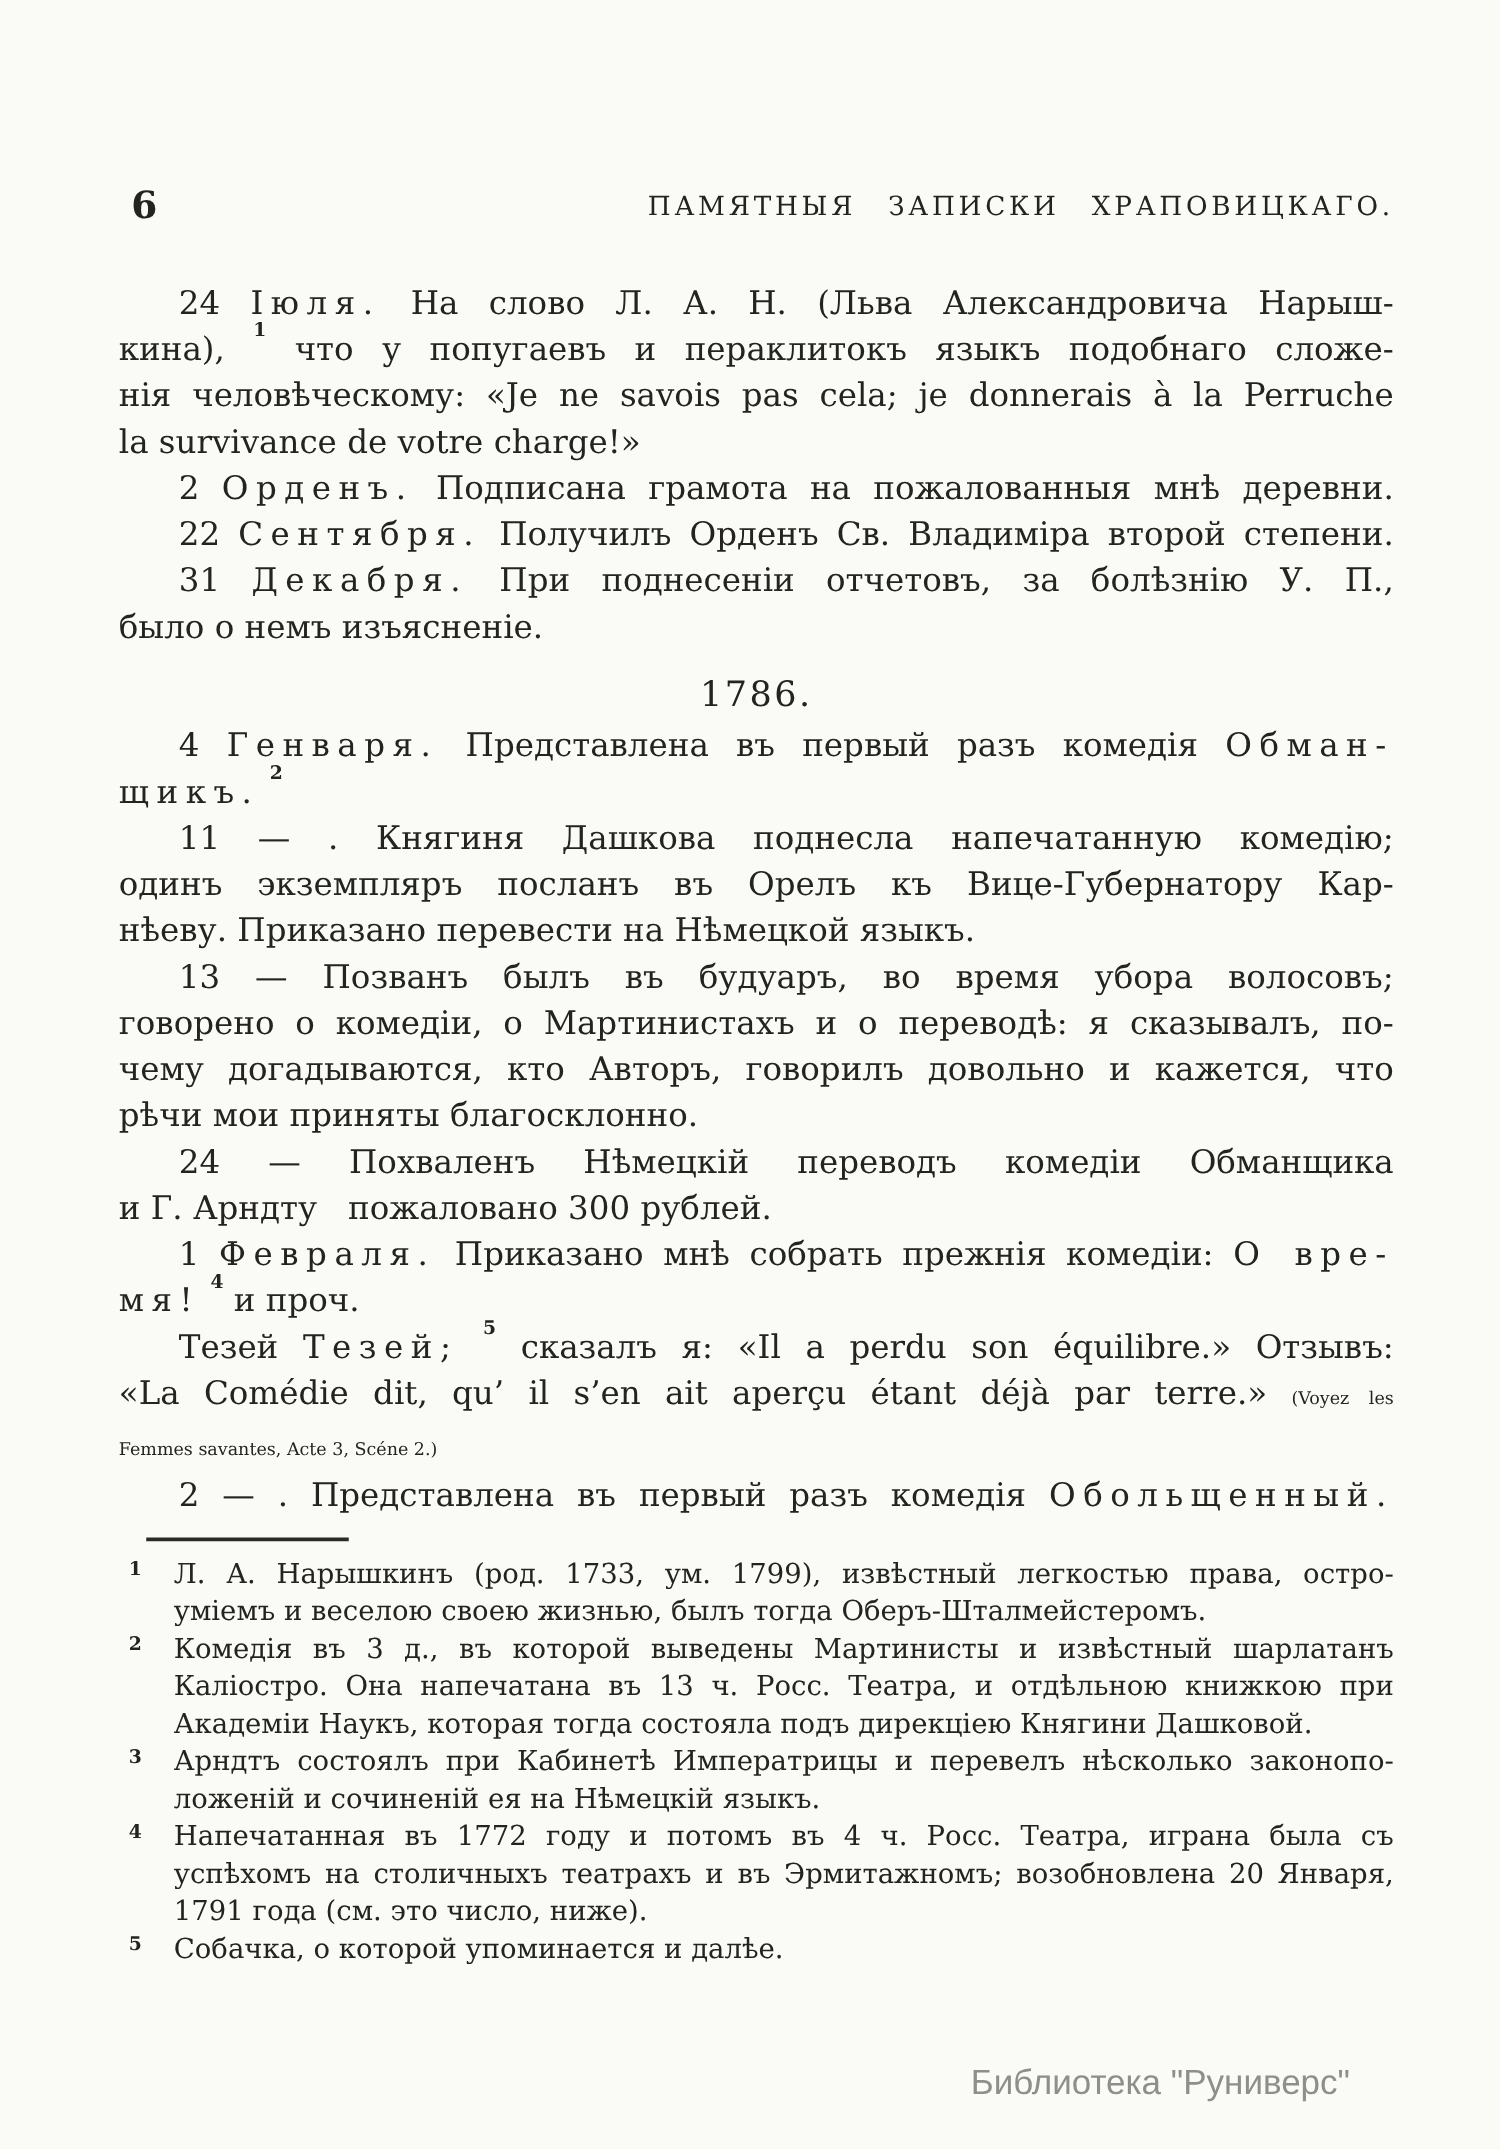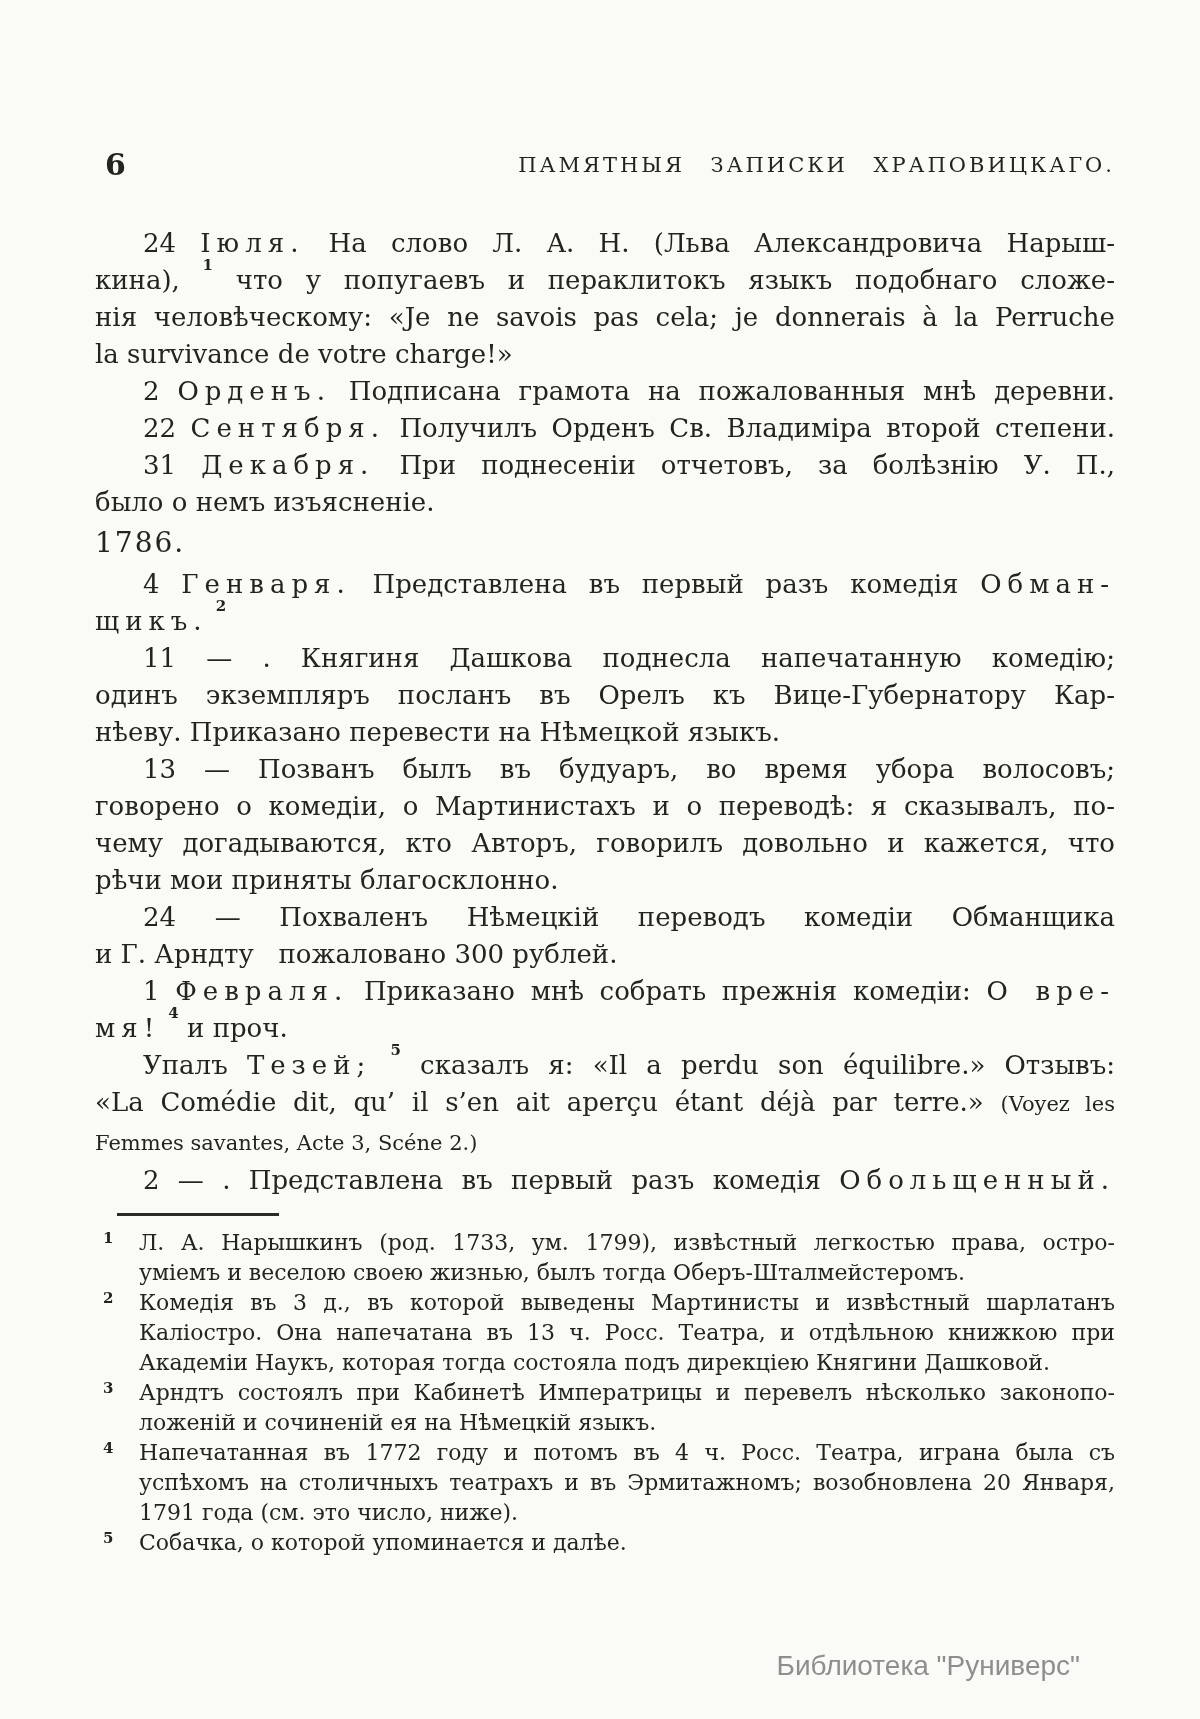--- a/index.html
+++ b/index.html
@@ -29,38 +29,38 @@
     font-size:21px; line-height:30px; font-weight:normal;
     letter-spacing:3px; word-spacing:16px;
     white-space:nowrap;
   }
   .body-text { margin-top:45px; font-size:26px; line-height:37px; }
   .para { margin:0; }
   .line { text-align:left; white-space:nowrap; }
   .line.just { white-space:normal; text-align:justify; text-align-last:justify; }
   .line.first { padding-left:48px; }
   .year-heading {
-    text-align:left; font-size:28px; line-height:37px;
-    letter-spacing:2px; margin:3px 0 5px 0;
+    text-align:center; font-size:28px; line-height:37px;
+    letter-spacing:2px; margin:16px 0 5px 0;
   }
   .sp { letter-spacing:6px; }
   sup, .fn-marker {
     font-size:15px; line-height:0;
     position:relative; top:-9px;
     letter-spacing:0; font-weight:bold;
   }
   .fn-separator {
     width:162px; height:0;
     border-top:3px solid #2a2a26;
     margin:14px 0 12px 22px;
   }
   .footnotes { font-size:22px; line-height:30px; }
   .footnote { position:relative; padding-left:44px; }
   .footnote .fn-marker { position:absolute; left:8px; top:10px; }
-  .small { font-size:21px;margin-top:16px; }
+  .small { font-size:14px;margin-top:16px; }
   .watermark {
     position:absolute; top:1650px; right:120px;
     font-family:"Liberation Sans", sans-serif;
     font-size:28px; color:#8e8f8d;
   }
 </style>
 </head>
 <body>
 
 <div class="page">
@@ -105,21 +105,21 @@
         </div>
         <div class="para">
           <div class="line just first"><span>24 —   Похваленъ  Нѣмецкій  переводъ  комедіи  Обманщика</span></div>
           <div class="line"><span>и Г. Арндту &nbsp; пожаловано 300 рублей.</span></div>
         </div>
         <div class="para">
           <div class="line just first"><span>1 </span><span class="sp">Февраля.</span><span> Приказано мнѣ собрать прежнія комедіи: </span><span class="sp">О вре-</span></div>
           <div class="line"><span class="sp">мя!</span><span> </span><sup>4</sup><span> и проч.</span></div>
         </div>
         <div class="para">
-          <div class="line just first"><span>Упалъ </span><span class="sp">Тезей;</span><span> </span><sup>5</sup><span> сказалъ я: «Il a perdu son équilibre.»  Отзывъ:</span></div>
+          <div class="line just first"><span>Тезей </span><span class="sp">Тезей;</span><span> </span><sup>5</sup><span> сказалъ я: «Il a perdu son équilibre.»  Отзывъ:</span></div>
           <div class="line just"><span>«La Comédie dit, qu’ il s’en ait aperçu  étant déjà par terre.» </span><span class="small">(Voyez les</span></div>
           <div class="line"><span class="small">Femmes savantes, Acte 3, Scéne 2.)</span></div>
         </div>
         <div class="para">
           <div class="line just first"><span>2 — .  Представлена въ первый разъ комедія </span><span class="sp">Обольщенный.</span></div>
         </div>
       </main>
 
     <div class="fn-separator"></div>
 

